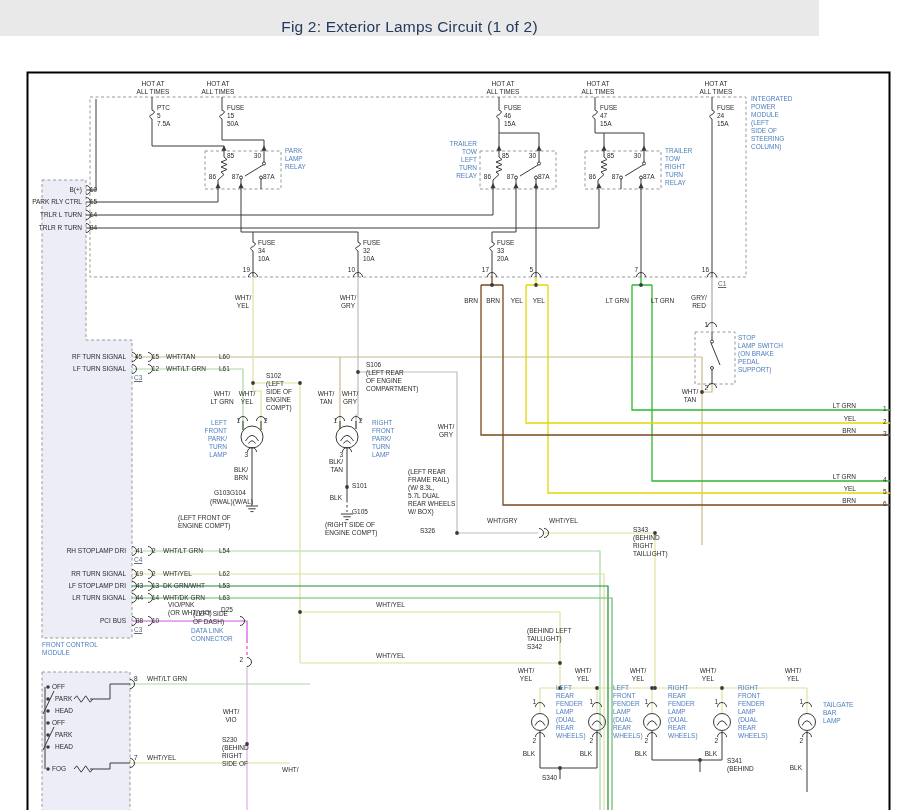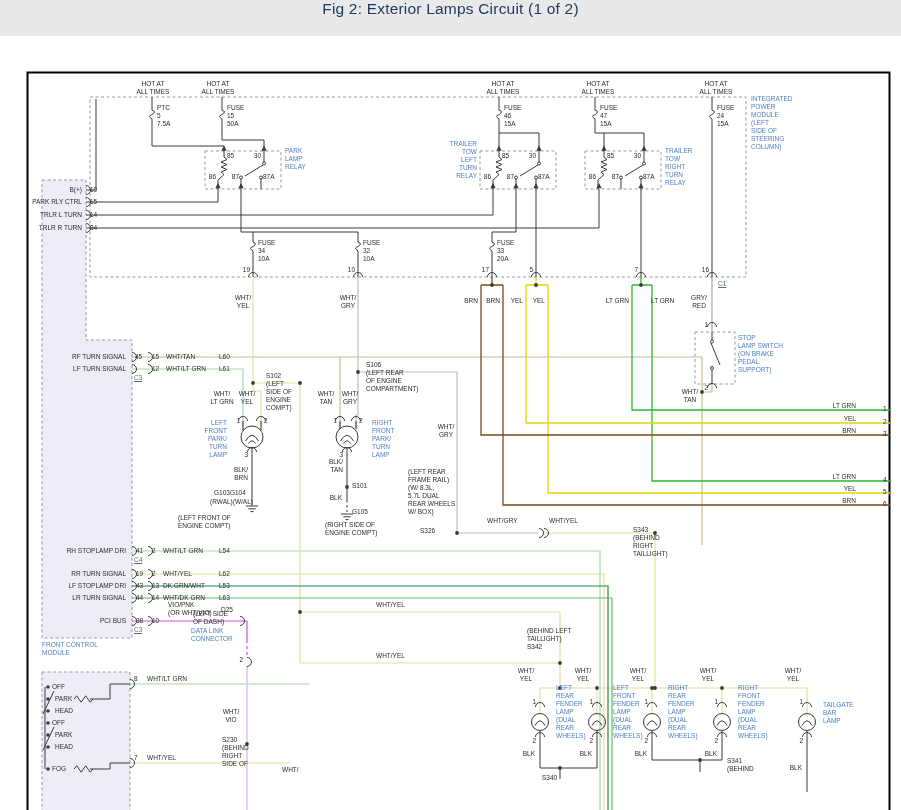--- a/index.html
+++ b/index.html
@@ -1,23 +1,23 @@
 <!DOCTYPE html>
 <html style="--titlebar_bg: #e9e9e9; --title_text: #233a5e; --text: #2b2b2b; --blue_label: #4d7ebf; --gray_text: #5a6b7a; --box_fill: #ededf8; --dash: #999999; --wire_black: #3a3a3a; --lt_grn: #2eb82e; --yel: #e3d800; --brn: #7a4a1e; --tan: #c9b98d; --pale_grn: #a8d8a8; --pale_yel: #e2e09a; --gry_wire: #bdbdbd; --gry_red: #a9a9b4; --dk_grn: #1e8c3c; --grn_wht: #66bb66; --vio: #cc55dd; --pale_vio: #d9b3e6; --mag: #ee44cc;"><head>
 <meta charset="utf-8">
 <style>
   html,body{margin:0;padding:0;}
   body{
     width:901px;height:810px;overflow:hidden;position:relative;
     background:#ffffff;font-family:"Liberation Sans",sans-serif;
   }
   #title-bar{
-    position:absolute;left:0;top:0;width:901px;height:36px;
+    position:absolute;left:0;top:0;width:819px;height:36px;
     background:var(--titlebar_bg,#e9e9e9);
-    display:flex;align-items:flex-start;justify-content:center;
+    display:flex;align-items:flex-end;justify-content:center;
   }
   #title-bar span{
     font-size:15.5px;color:var(--title_text,#233a5e);letter-spacing:.2px;
   }
   #diagram{position:absolute;left:0;top:0;width:901px;height:810px;}
   #wires-svg{position:absolute;left:0;top:0;}
   #labels{position:absolute;left:0;top:0;width:901px;height:810px;}
   .lbl{
     position:absolute;font-size:6.5px;line-height:1.24;white-space:pre;
     color:var(--text,#2b2b2b);

